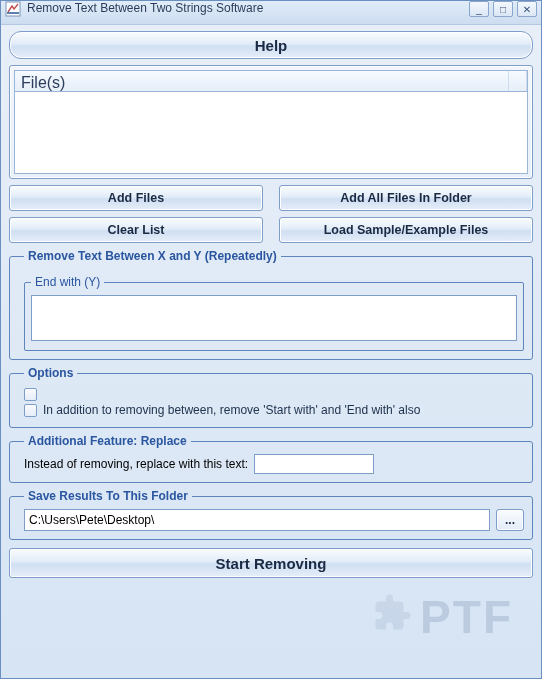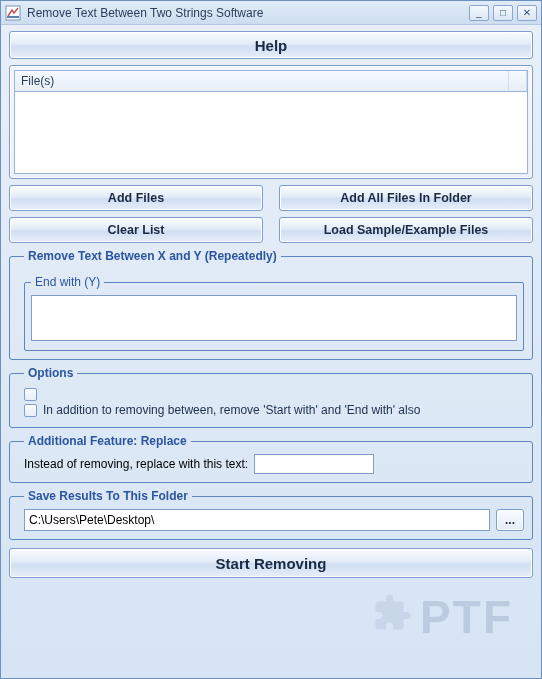--- a/index.html
+++ b/index.html
@@ -13,21 +13,21 @@
   }
   .window {
     width: 542px; height: 679px;
     background: linear-gradient(#e8eff8, #d6e4f4);
     border: 1px solid #6a8fc0;
     display: flex; flex-direction: column;
   }
   .titlebar {
     height: 24px;
     background: linear-gradient(#e0ecf8, #cdddf0);
-    display: flex; align-items: center;
+    display: flex; align-items: flex-start;
     padding: 0 4px;
     border-bottom: 1px solid #b4c8e2;
   }
   .titlebar .app-icon {
     width: 16px; height: 16px;
     margin-right: 6px;
     display: flex; align-items: center; justify-content: center;
   }
   .titlebar .title {
     flex: 1;
@@ -56,39 +56,39 @@
     border: 1px solid #7e9dc9;
     border-radius: 3px;
     font-weight: bold;
     font-size: 12.5px;
     color: #1a2a44;
     display: flex; align-items: center; justify-content: center;
     cursor: default;
     box-shadow: inset 0 0 0 1px #fff;
   }
   .btn.big { font-size: 15px; height: 30px; }
-  .btn.help { height: 28px; font-size: 15px; }
+  .btn.help { height: 28px; font-size: 15px; border-radius: 12px; }
   .files-panel {
     border: 1px solid #7e9dc9;
     border-radius: 3px;
     background: linear-gradient(#f2f6fc, #e9f0fa);
     padding: 4px;
     box-shadow: inset 0 0 0 1px #ffffff;
   }
   .grid-head {
     height: 22px;
     display: flex;
     border: 1px solid #9bb5d8;
     border-bottom: 1px solid #9bb5d8;
     background: linear-gradient(#f6faff, #e6eef9);
   }
   .grid-col {
     border-right: 1px solid #cfdcee;
     padding: 3px 6px;
-    font-size: 12px;
+    font-size: 16px;
     color: #2b3d5a;
   }
   .grid-body {
     height: 82px;
     background: #fff;
     border: 1px solid #9bb5d8;
     border-top: none;
   }
   .row2 { display: flex; gap: 16px; }
   .row2 .btn { flex: 1; height: 26px; }

